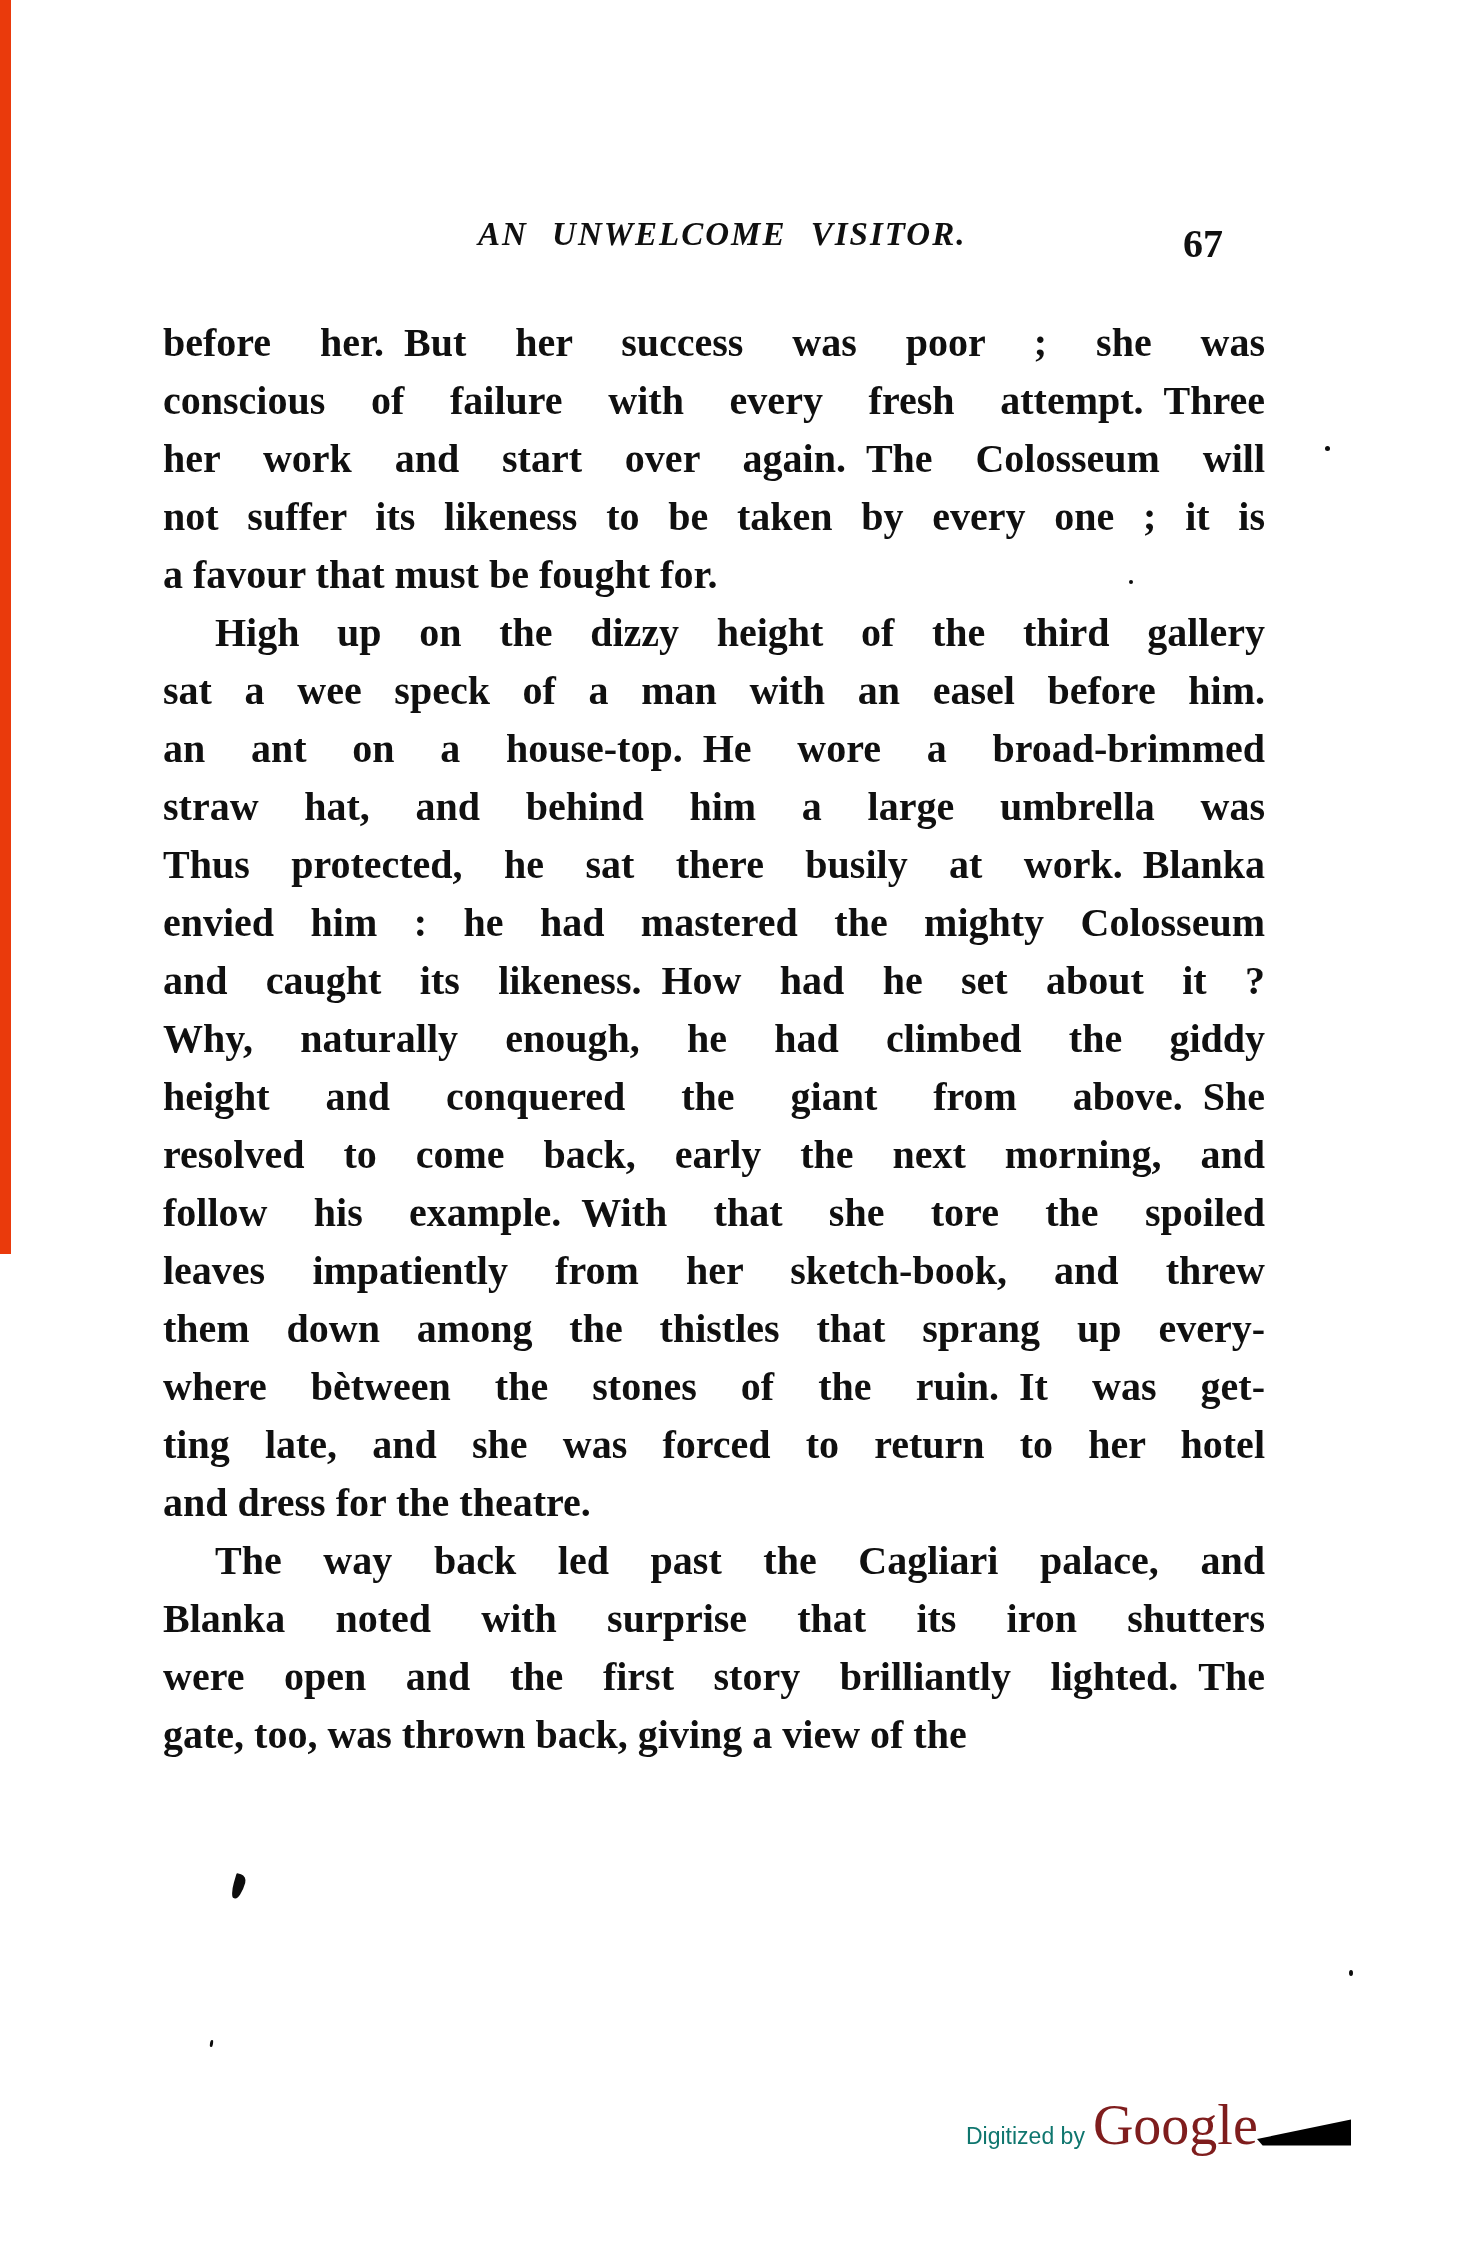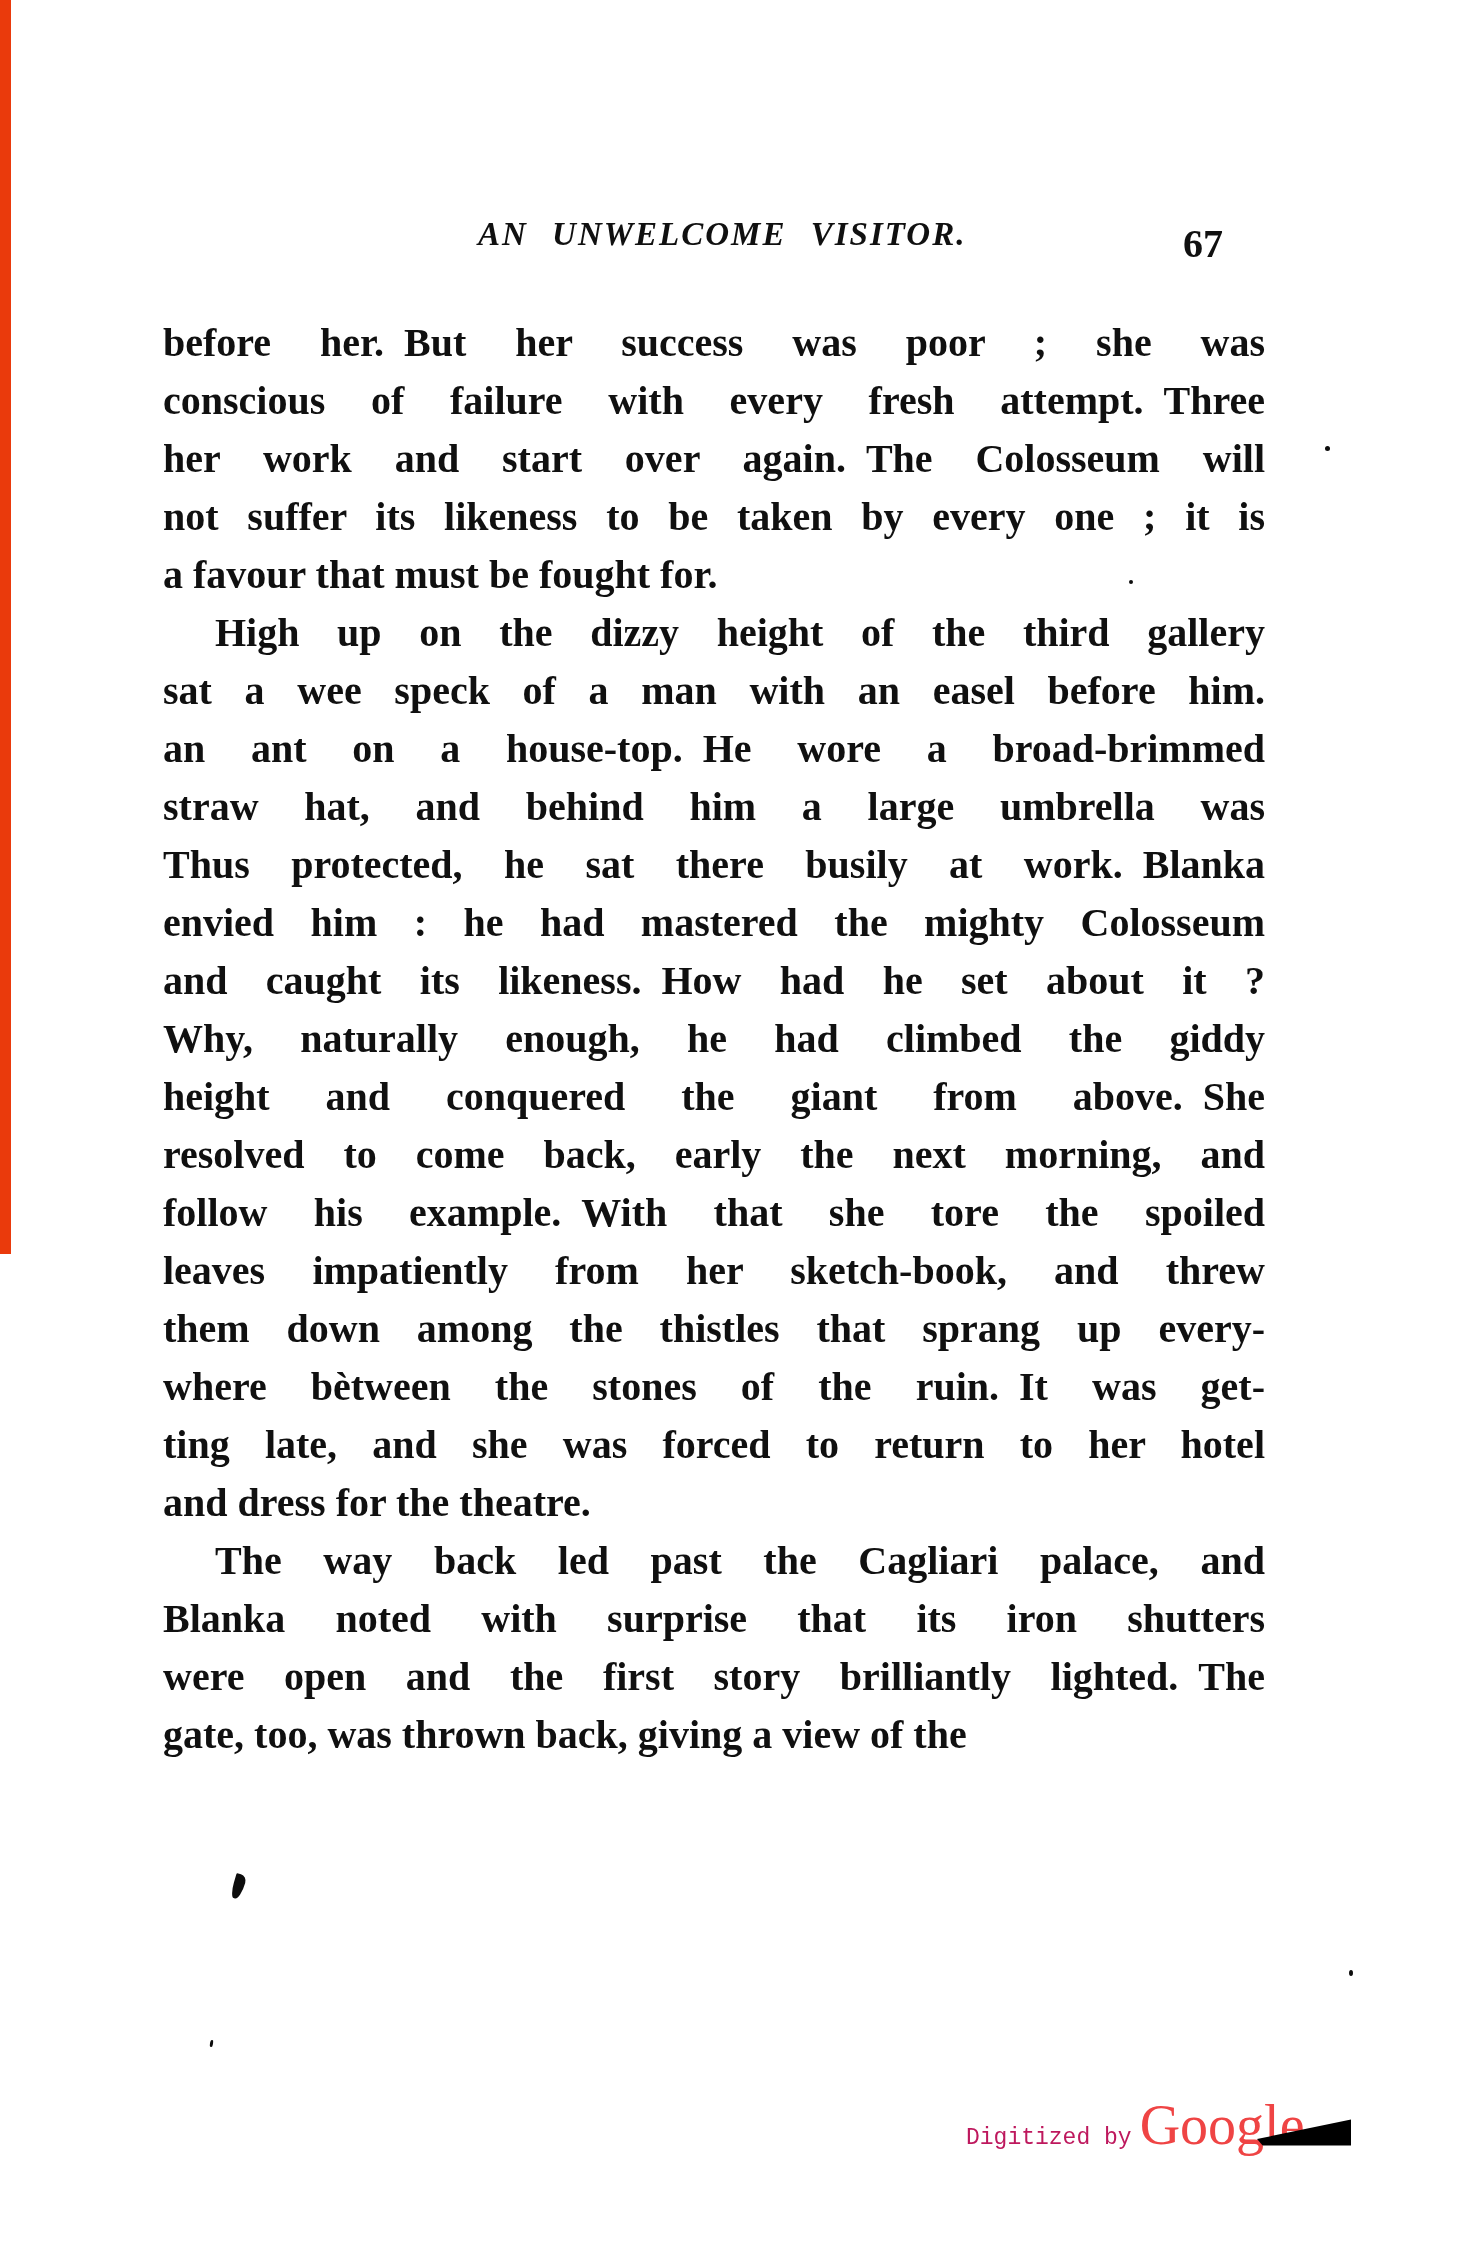--- a/index.html
+++ b/index.html
@@ -89,28 +89,28 @@
   
   .footer-mark {
     position: absolute;
     left: 966px;
     top: 2097px;
     display: flex;
     align-items: baseline;
     white-space: nowrap;
   }
   .digitized-by {
-    font-family: Liberation Mono, monospace;
+    font-family: Liberation Sans, sans-serif;
     font-size: 23px;
-    color: #be185d;
+    color: #0f766e;
   }
   .google-logo {
     font-family: "Liberation Serif", "DejaVu Serif", serif;
     font-size: 56px;
-    color: #ef4444;
+    color: #7f1d1d;
     margin-left: 8px;
     line-height: 1;
   }
   .wedge-mark {
     position: absolute;
     left: 1257px;
     top: 2119px;
     width: 94px;
     height: 27px;
     background: #000000;

